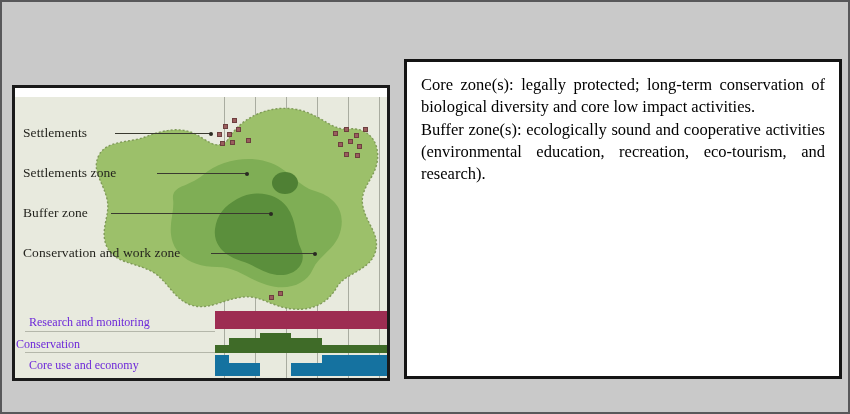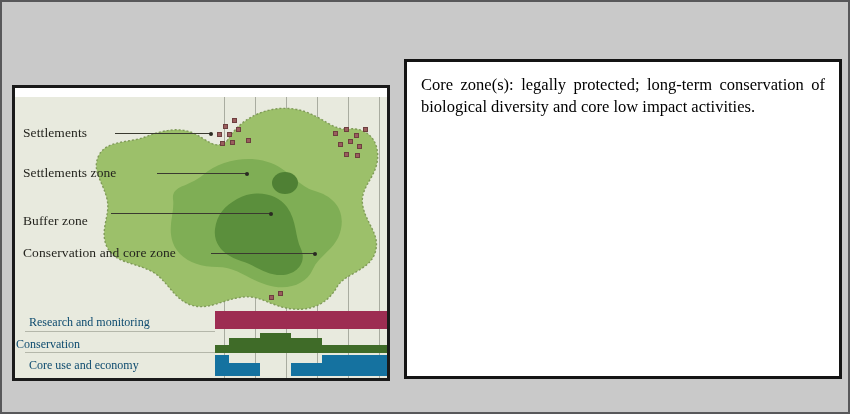--- a/index.html
+++ b/index.html
@@ -88,21 +88,21 @@
     color: #24241e;
     white-space: nowrap;
     letter-spacing: 0.1px;
   }
 
   
   .bar-label {
     position: absolute;
     font-family: "Liberation Serif", serif;
     font-size: 12px;
-    color: #0c4a6e;
+    color: #6d28d9;
     white-space: nowrap;
   }
   .bar-sep {
     position: absolute;
     height: 1px;
     background: #b4b7aa;
   }
 
   .bar-seg {
     position: absolute;
@@ -221,22 +221,22 @@
           <div class="leader-dot" style="left: 230px; top: 74.5px;"></div>
           <div class="leader" style="left: 96px; top: 116px; width: 160px; background: rgb(58, 58, 48);"></div>
           <div class="leader-dot" style="left: 254px; top: 114.5px;"></div>
           <div class="leader" style="left: 196px; top: 156px; width: 104px; background: rgb(58, 58, 48);"></div>
           <div class="leader-dot" style="left: 298px; top: 154.5px;"></div>
         </div>
 
       <div id="zone-labels">
           <div class="zone-label" style="left: 8px; top: 28px;">Settlements</div>
           <div class="zone-label" style="left: 8px; top: 68px;">Settlements zone</div>
-          <div class="zone-label" style="left: 8px; top: 116px;">Buffer zone</div>
-          <div class="zone-label" style="left: 8px; top: 148px;">Conservation and core zone</div>
+          <div class="zone-label" style="left: 8px; top: 108px;">Buffer zone</div>
+          <div class="zone-label" style="left: 8px; top: 148px;">Conservation and work zone</div>
         </div>
 
       <div id="bar-separators">
           <div class="bar-sep" style="left: 10px; top: 234px; width: 190px;"></div>
           <div class="bar-sep" style="left: 10px; top: 255px; width: 190px;"></div>
         </div>
 
       <div id="bar-segments">
           <div class="bar-seg" style="left: 200px; top: 214px; width: 172px; height: 18px; background: rgb(157, 45, 82);"></div>
           <div class="bar-seg" style="left: 200px; top: 248px; width: 14px; height: 8px; background: rgb(63, 107, 40);"></div>
@@ -256,15 +256,18 @@
           <div class="bar-label" style="left: 14px; top: 261px;">Core use and economy</div>
         </div>
 
     </div>
   </div>
 
   <div id="text-panel">
     <p>
       <span class="lead">Core zone(s)</span><span>: legally protected; long-term conservation of biological diversity and core low impact activities.</span>
     </p>
+    <p>
+      <span class="lead">Buffer zone(s)</span><span>: ecologically sound and cooperative activities (environmental education, recreation, eco-tourism, and research).</span>
+    </p>
   </div>
 
 </div>
 
 </body></html>

